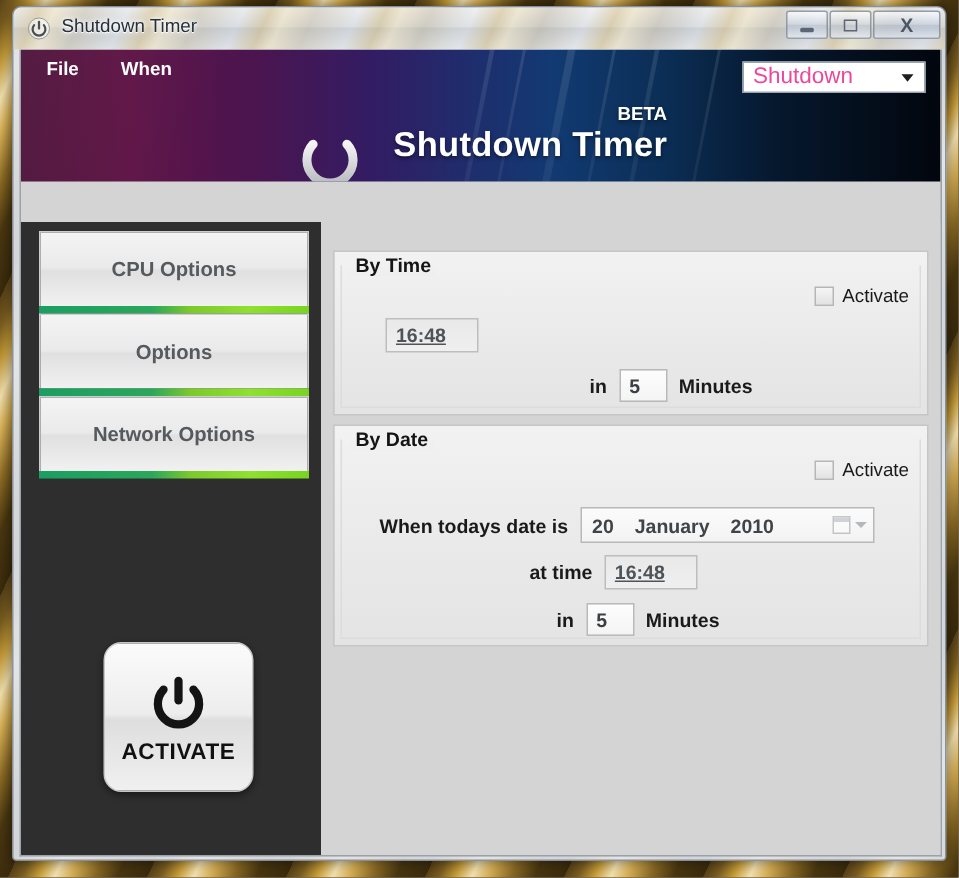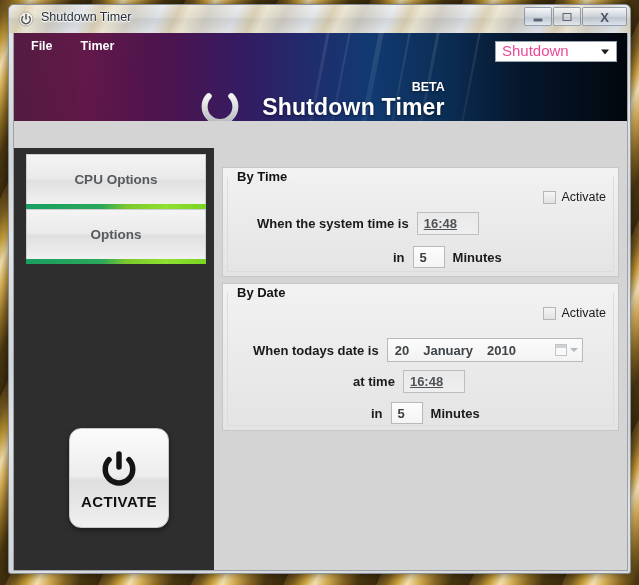--- a/index.html
+++ b/index.html
@@ -140,21 +140,21 @@
     position: absolute; right: 7px; top: 50%; transform: translateY(-50%);
     width: 0; height: 0;
     border-left: 4.5px solid transparent;
     border-right: 4.5px solid transparent;
     border-top: 5px solid #1d1d1d;
   }
 
   
   #logo-wrap {
     position: absolute; left: 0; right: 0; top: 50px; z-index: 3;
-    display: flex; align-items: center; justify-content: center; gap: 18px;
+    display: flex; align-items: flex-start; justify-content: center; gap: 18px;
   }
   #logo-power { width: 48px; height: 48px; flex: none; }
   #brand { position: relative; }
   #brand-title {
     font-size: 23px; font-weight: bold; color: #ffffff;
     letter-spacing: 0.2px; text-shadow: 0 1px 3px rgba(0,0,0,0.5);
   }
   #brand-beta {
     position: absolute; right: 0; top: -14px;
     font-size: 12.5px; font-weight: bold; color: #ffffff;
@@ -305,21 +305,21 @@
     <div id="banner">
       <div class="ray" style="left:300px;width:3px;"></div>
       <div class="ray" style="left:322px;width:2px;"></div>
       <div class="ray" style="left:352px;width:5px;"></div>
       <div class="ray" style="left:382px;width:2px;"></div>
       <div class="ray" style="left:410px;width:3px;"></div>
       <div class="ray" style="left:452px;width:2px;"></div>
 
       <div id="menubar">
         <div class="menu-item">File</div>
-        <div class="menu-item">Timer</div>
+        <div class="menu-item">When</div>
       </div>
 
       <div id="mode-combo">
         <span>Shutdown</span>
         <span class="arrow"></span>
       </div>
 
       <div id="logo-wrap">
         <svg id="logo-power" viewBox="0 0 64 64">
           <defs>
@@ -340,20 +340,23 @@
 
     <div id="body-split">
 
       <div id="sidebar">
         <div class="tab">
           <span class="tab-label">CPU Options</span>
         </div>
         <div class="tab">
           <span class="tab-label">Options</span>
         </div>
+        <div class="tab">
+          <span class="tab-label">Network Options</span>
+        </div>
 
         <div id="activate-btn">
           <svg id="activate-icon" viewBox="0 0 64 64">
             <path d="M32 10 v19" stroke="#141414" stroke-width="8" stroke-linecap="round" fill="none"></path>
             <path d="M17.5 18.5 a20 20 0 1 0 29 0" stroke="#141414" stroke-width="8" fill="none" stroke-linecap="round"></path>
           </svg>
           <span id="activate-label">ACTIVATE</span>
         </div>
       </div>
 
@@ -362,21 +365,20 @@
         <div class="groupbox" id="gb-time">
           <div class="gb-inner"></div>
           <div class="gb-title">By Time</div>
 
           <div class="chk-row">
             <span class="chkbox"></span>
             <span class="chk-label">Activate</span>
           </div>
 
           <div class="field-row" style="left:34px; top:44px;">
-            <span class="field-label">When the system time is</span>
             <span class="txtbox tb-time">16:48</span>
           </div>
 
           <div class="field-row" style="left:170px; top:78px;">
             <span class="field-label">in</span>
             <span class="txtbox tb-min">5</span>
             <span class="unit-label">Minutes</span>
           </div>
         </div>
 

